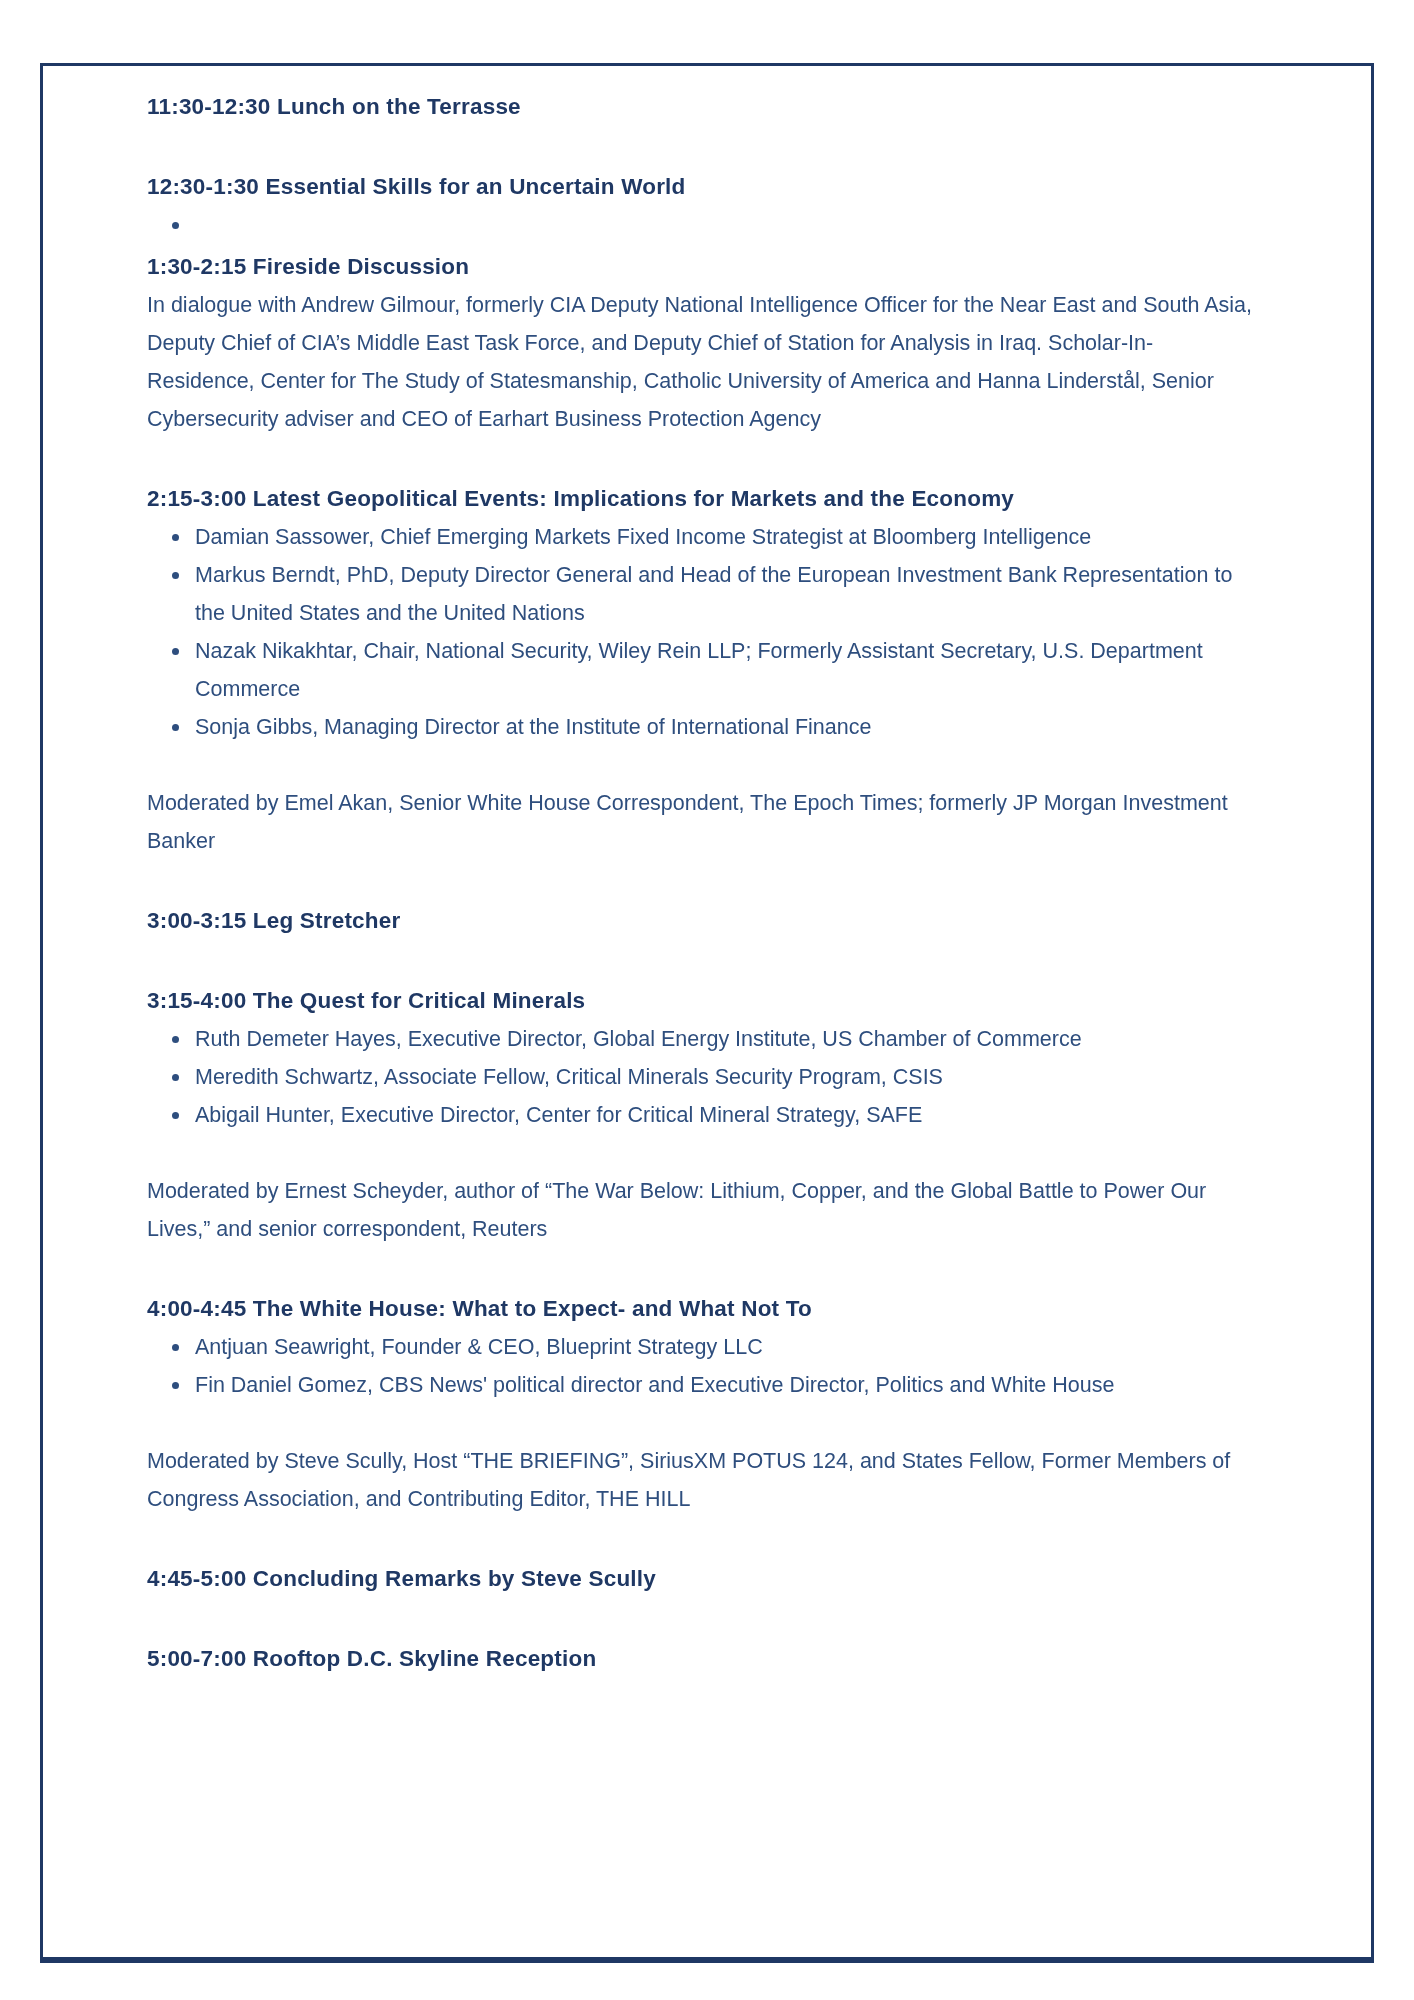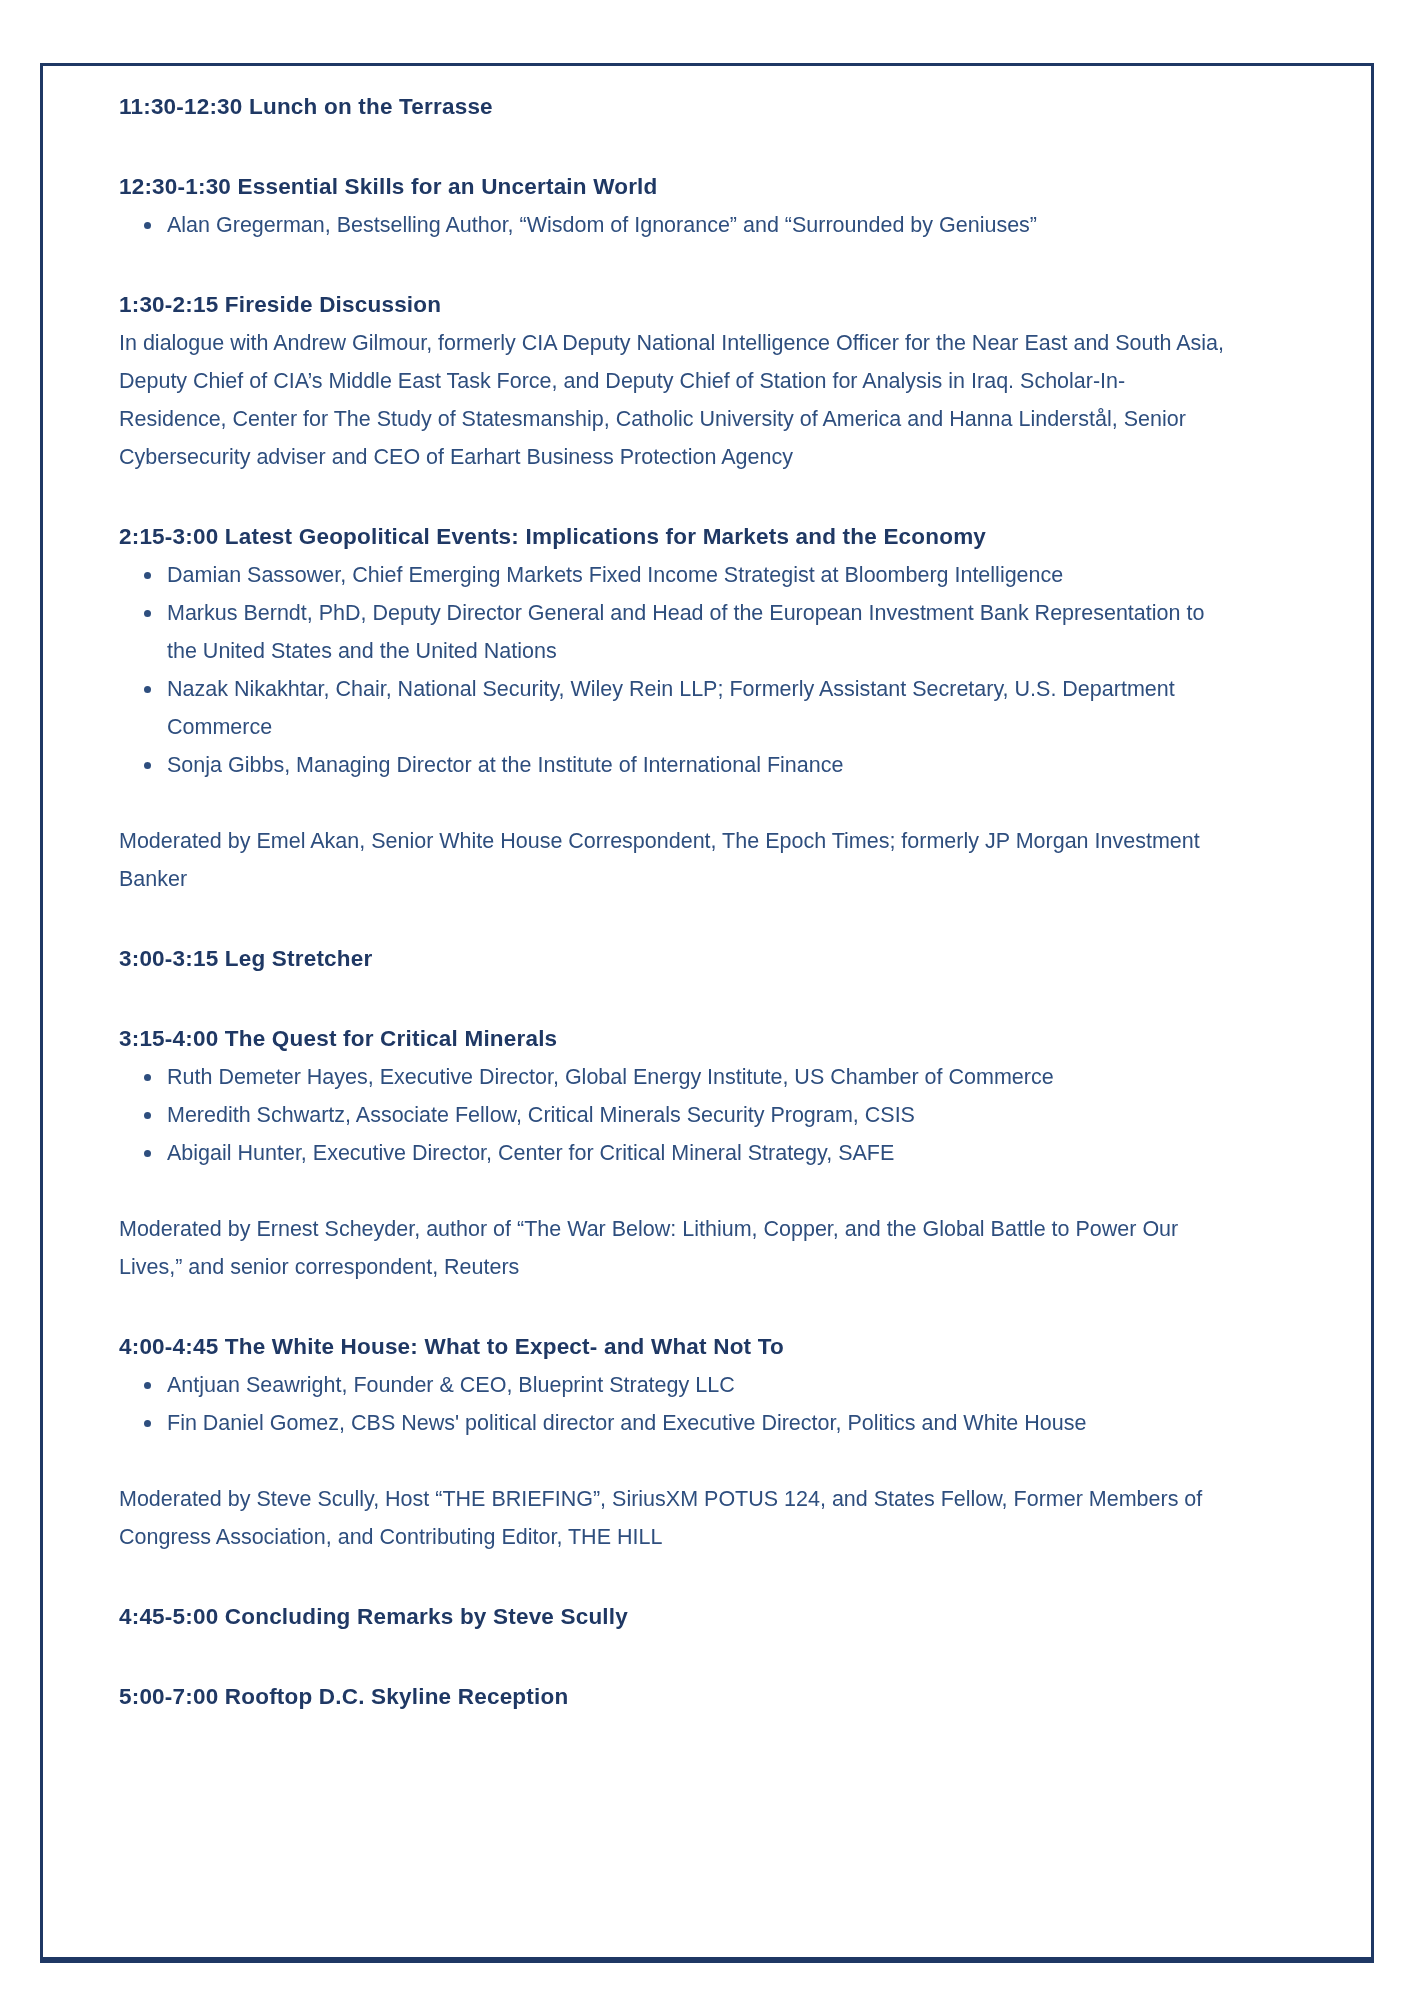--- a/index.html
+++ b/index.html
@@ -13,21 +13,21 @@
     width:1414px;height:2000px;background:var(--bg);
     font-family:"Liberation Sans","DejaVu Sans",sans-serif;
     -webkit-font-smoothing:antialiased;
   }
   .frame{
     box-sizing:border-box;
     margin:63px 40px 0 40px;
     width:1334px;height:1900px;
     border:3px solid var(--border);
     border-bottom-width:6px;
-    padding:22px 56px 0 76px;
+    padding:22px 56px 0 104px;
     overflow:hidden;
     background:var(--bg);
   }
   .section{margin:0 0 42px 0;}
   .section.gap-large{margin-top:6px;}
   .heading{
     font-weight:bold;
     font-size:22.5px;
     line-height:38px;
     color:var(--heading);
@@ -52,21 +52,21 @@
 <body>
 
 <div class="frame">
   <div id="sections-container">
       <div class="section">
     <div class="heading">11:30-12:30 Lunch on the Terrasse</div>
   </div>
       <div class="section">
     <div class="heading">12:30-1:30 Essential Skills for an Uncertain World</div>
   <ul class="bullets">
-          <li><span class="dot"></span><span>Alan Gregerman, Bestselling Author, “Wisdom of Ignorance” and “Surrounded by Geniuses”</span></li>
+          <li><span class="dot"></span></li>
         </ul>
       </div>
       <div class="section">
     <div class="heading">1:30-2:15 Fireside Discussion</div>
   <div class="para">In dialogue with Andrew Gilmour, formerly CIA Deputy National Intelligence Officer for the Near East and South Asia, Deputy Chief of CIA’s Middle East Task Force, and Deputy Chief of Station for Analysis in Iraq. Scholar-In-Residence, Center for The Study of Statesmanship, Catholic University of America and Hanna Linderstål, Senior Cybersecurity adviser and CEO of Earhart Business Protection Agency</div>
       </div>
       <div class="section">
     <div class="heading">2:15-3:00 Latest Geopolitical Events: Implications for Markets and the Economy</div>
   <ul class="bullets">
           <li><span class="dot"></span><span>Damian Sassower, Chief Emerging Markets Fixed Income Strategist at Bloomberg Intelligence</span></li>

